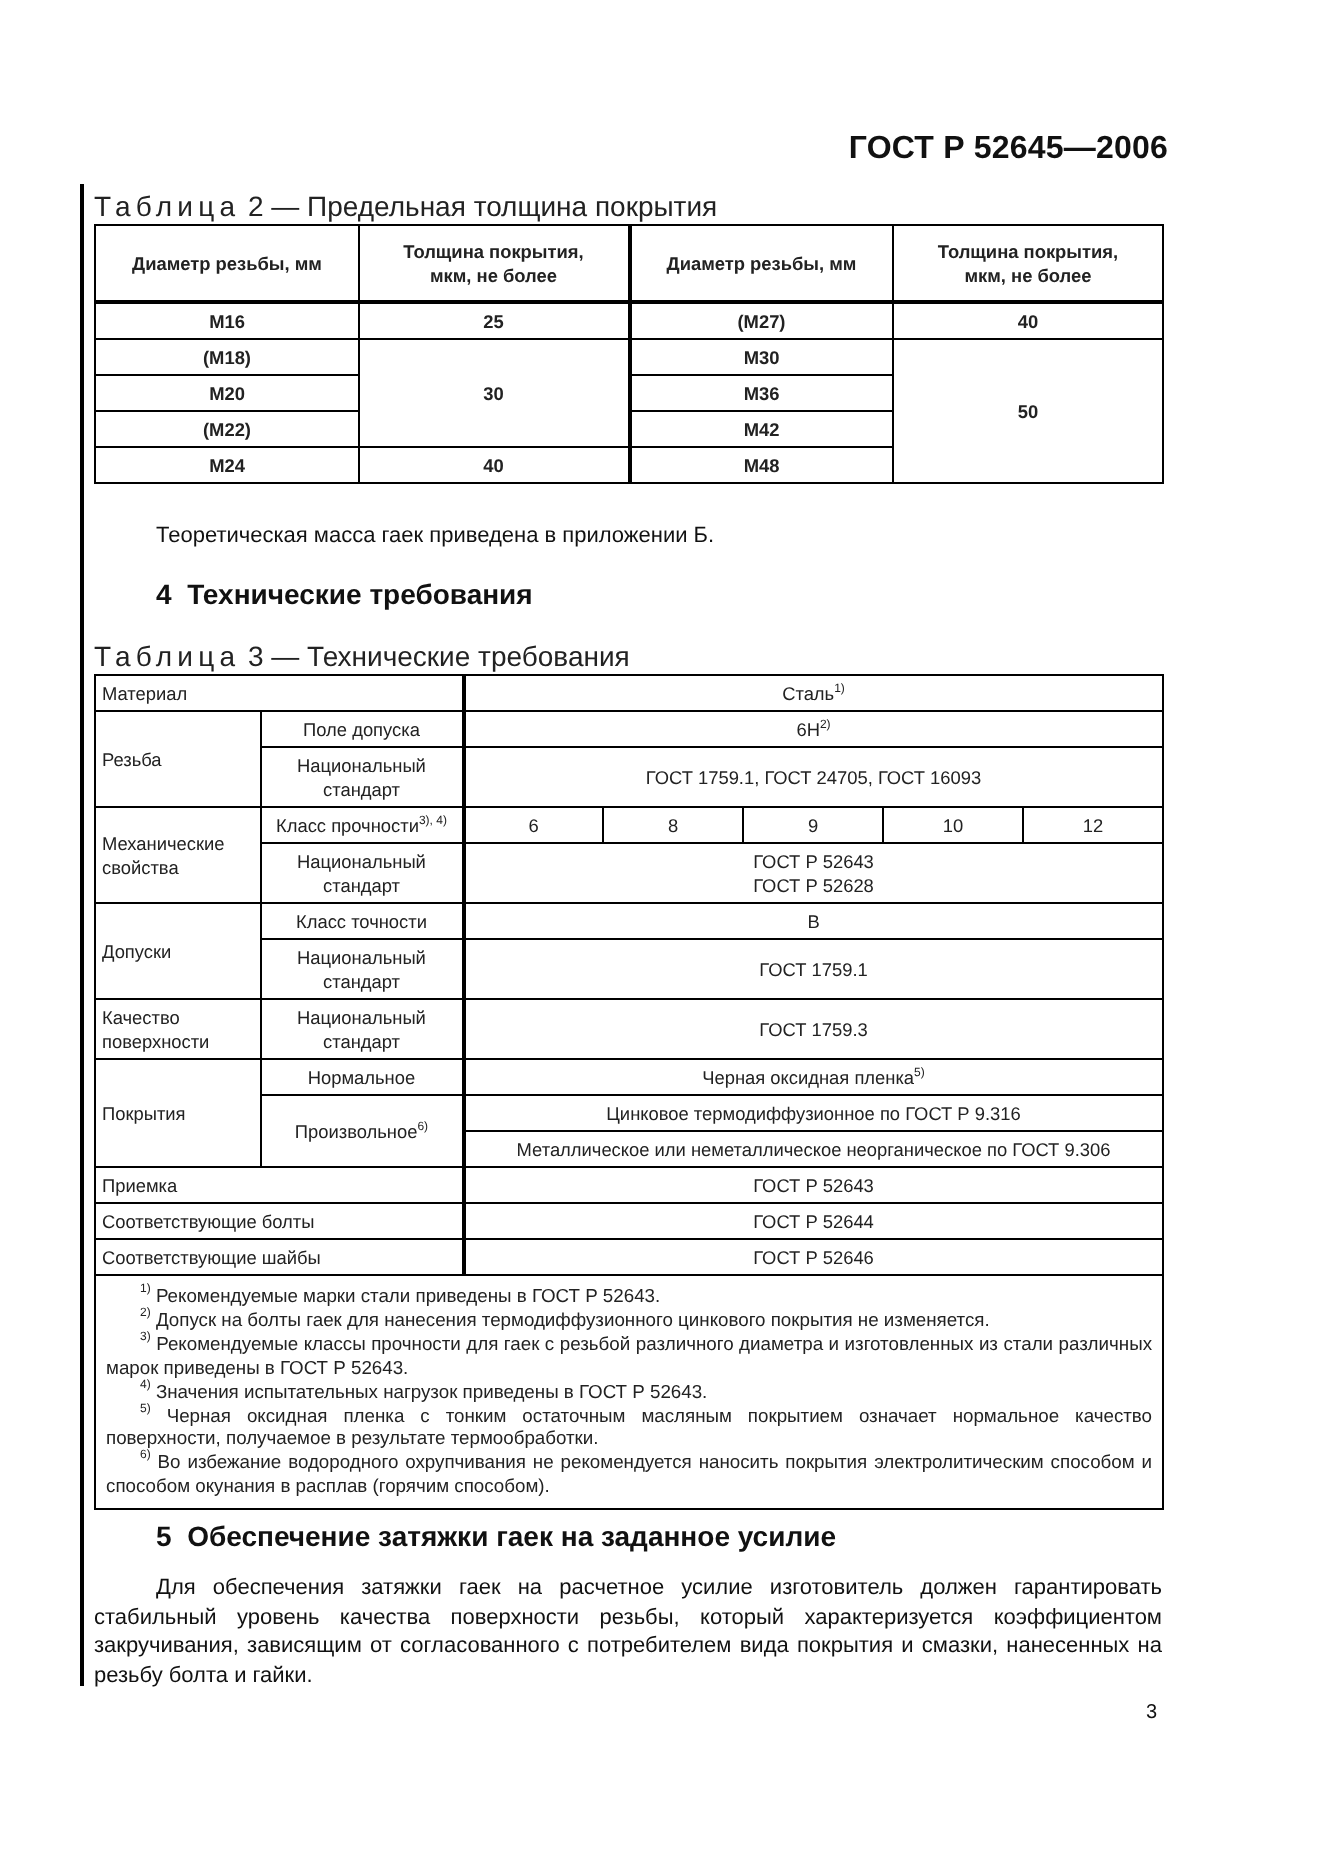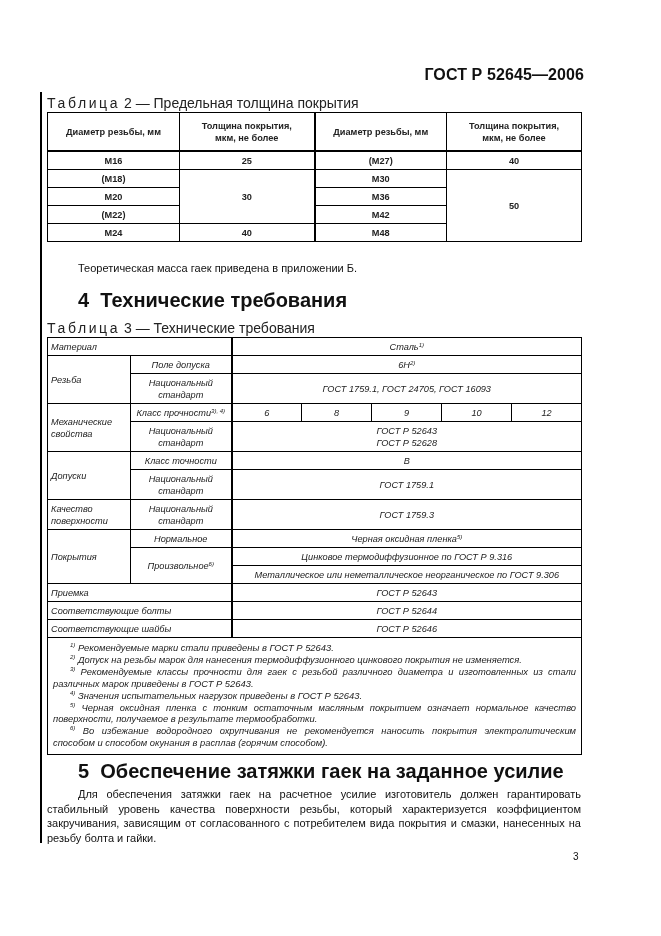--- a/index.html
+++ b/index.html
@@ -10,31 +10,31 @@
   .change-bar { left:40px; top:92px; width:2px; height:751px; background:#000; }
   .caption { font-size:14px; color:#222; }
   .caption .spaced { letter-spacing:2.6px; }
   table { border-collapse:collapse; position:absolute; table-layout:fixed; }
   td { border:1px solid #000; font-size:9.2px; text-align:center; vertical-align:middle; padding:0 3px; line-height:12px; color:#222; }
   #t2 { left:47px; top:112px; width:534px;font-weight:bold; }
   #t2 td { border-width:1px; }
   #t2 tr.head td { height:37px; border-bottom:2.5px solid #000; }
   #t2 tr.r td { height:17px; }
   #t2 .thick-l { border-left:2px solid #000; }
-  #t3 { left:47px; top:337px; width:534px;font-style:italic; }
+  #t3 { left:47px; top:337px; width:534px; }
   #t3 td.l { text-align:left; }
   #t3 .thick-l { border-left:2px solid #000; }
   #t3 tr td { height:17px; }
   #t3 tr.tall td { height:29px; }
   sup { font-size:6px; vertical-align:top; position:relative; top:-2px; }
   .notes { text-align:justify !important; font-size:9.4px !important; line-height:11.9px !important; padding:4px 5px 5px 5px !important; }
   .notes p { margin:0; }
   .notes p.ind { text-indent:17px; }
   .para { font-size:11px; line-height:14.5px; color:#111; }
-  .h2 { font-weight:bold; font-size:20px; color:#111; }
+  .h2 { font-weight:bold; font-size:14px; color:#111; }
   .pagenum { left:573px; top:851px; font-size:10px; }
 </style>
 </head>
 <body>
 
 <div class="abs header-code">ГОСТ Р 52645—2006</div>
 <div class="abs change-bar"></div>
 
 <div class="abs caption" style="left:47px; top:95px;">
   <span class="spaced">Таблица</span><span> 2 — Предельная толщина покрытия</span>
@@ -174,21 +174,21 @@
     <td colspan="5" class="thick-l">ГОСТ Р 52644</td>
   </tr>
   <tr>
     <td colspan="2" class="l">Соответствующие шайбы</td>
     <td colspan="5" class="thick-l">ГОСТ Р 52646</td>
   </tr>
 
   <tr>
     <td colspan="7" class="notes">
       <p class="ind"><sup>1)</sup><span> Рекомендуемые марки стали приведены в ГОСТ Р 52643.</span></p>
-      <p class="ind"><sup>2)</sup><span> Допуск на резьбы марок для нанесения термодиффузионного цинкового покрытия не изменяется.</span></p>
+      <p class="ind"><sup>2)</sup><span> Допуск на болты гаек для нанесения термодиффузионного цинкового покрытия не изменяется.</span></p>
       <p class="ind"><sup>3)</sup><span> Рекомендуемые классы прочности для гаек с резьбой различного диаметра и изготовленных из стали различных марок приведены в ГОСТ Р 52643.</span></p>
       <p class="ind"><sup>4)</sup><span> Значения испытательных нагрузок приведены в ГОСТ Р 52643.</span></p>
       <p class="ind"><sup>5)</sup><span> Черная оксидная пленка с тонким остаточным масляным покрытием означает нормальное качество поверхности, получаемое в результате термообработки.</span></p>
       <p class="ind"><sup>6)</sup><span> Во избежание водородного охрупчивания не рекомендуется наносить покрытия электролитическим способом и способом окунания в расплав (горячим способом).</span></p>
     </td>
   </tr>
 </tbody>
   </table>
 
 <div class="abs h2" style="left:78px; top:760px;">

